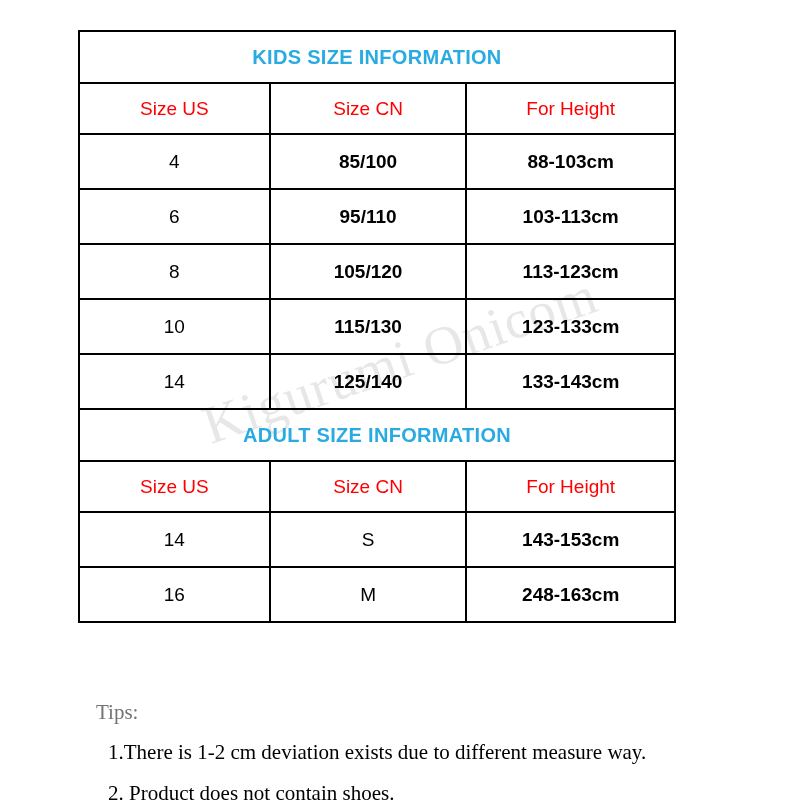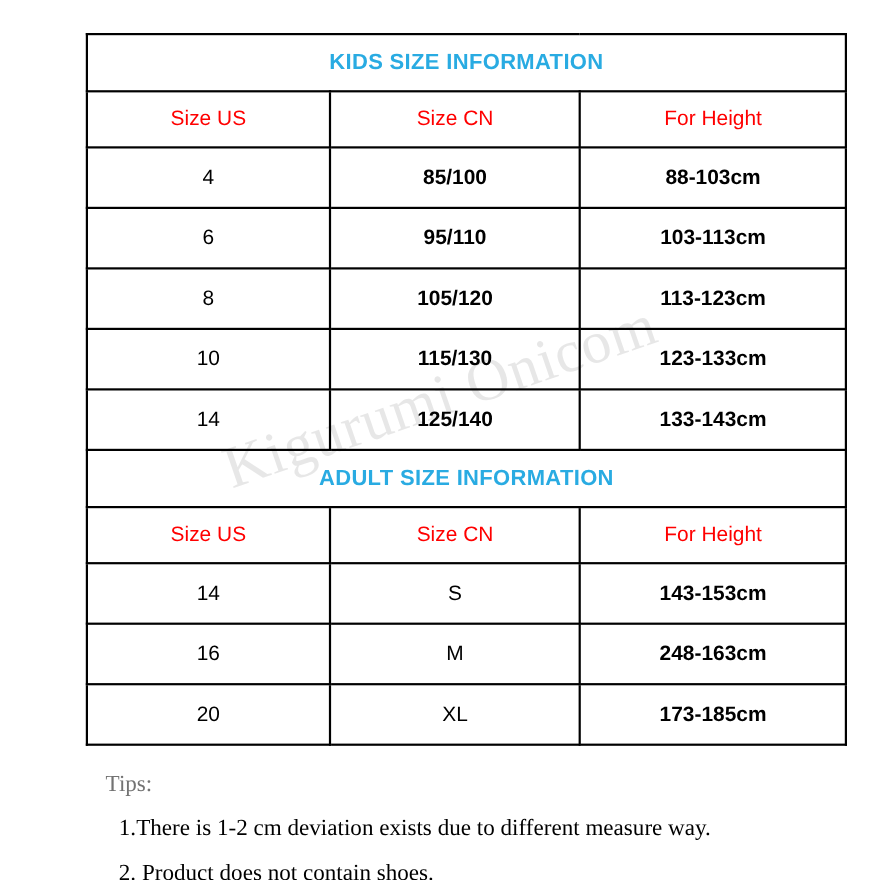--- a/index.html
+++ b/index.html
@@ -30,21 +30,21 @@
     color: rgba(120,120,120,0.18);
     white-space: nowrap;
     letter-spacing: 1px;
     pointer-events: none;
     z-index: 5;
   }
   .size-table {
     position: absolute;
     left: 78px;
     top: 30px;
-    width: 692px;
+    width: 598px;
     border-collapse: collapse;
     table-layout: fixed;
     z-index: 10;
     background: transparent;
   }
   .size-table td {
     border: 2px solid #000000;
     text-align: center;
     background: transparent;
   }
@@ -153,25 +153,20 @@
       <tr>
         <td class="cell plain">14</td>
         <td class="cell plain">S</td>
         <td class="cell">143-153cm</td>
       </tr>
       <tr>
         <td class="cell plain">16</td>
         <td class="cell plain">M</td>
         <td class="cell">248-163cm</td>
       </tr>
-      <tr>
-        <td class="cell plain">20</td>
-        <td class="cell plain">XL</td>
-        <td class="cell">173-185cm</td>
-      </tr>
     </tbody>
   </table>
 
   <div class="tips">
     <p class="tips-title">Tips:</p>
     <p class="tips-line">1.There is 1-2 cm deviation exists due to different measure way.</p>
     <p class="tips-line">2. Product does not contain shoes.</p>
   </div>
 
 </div>

